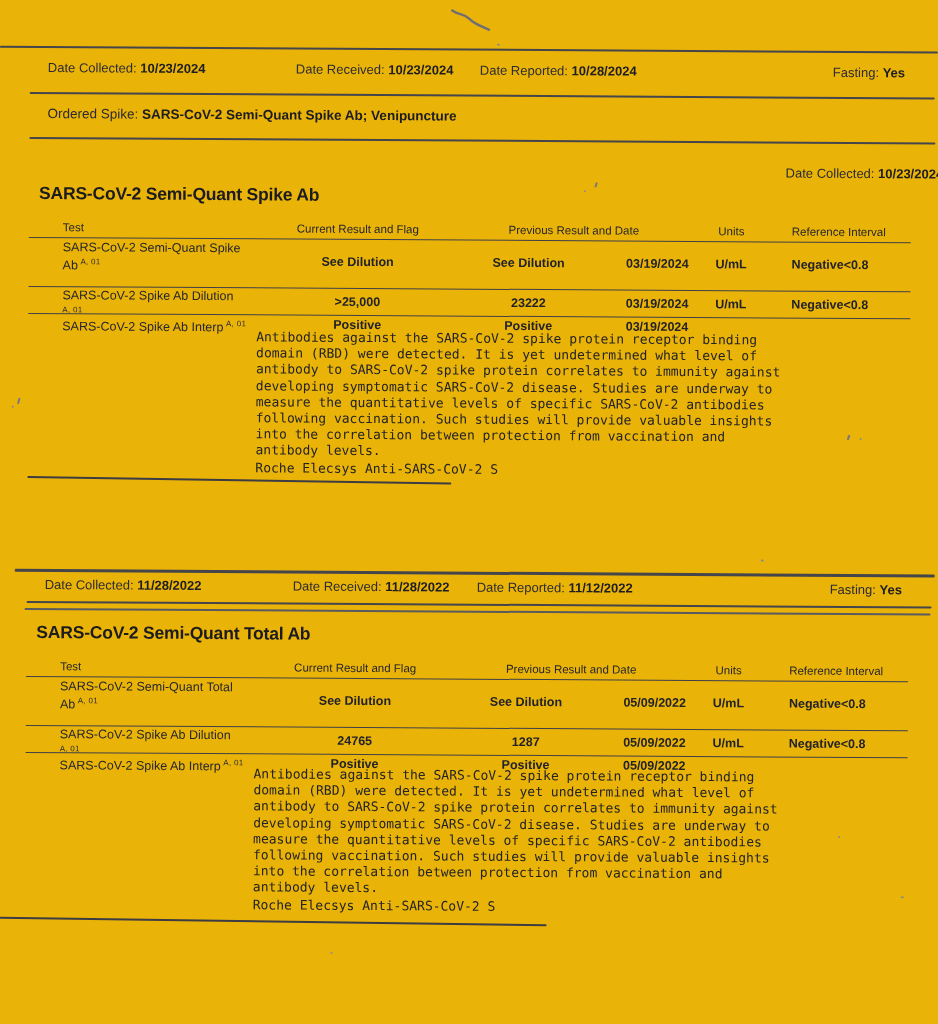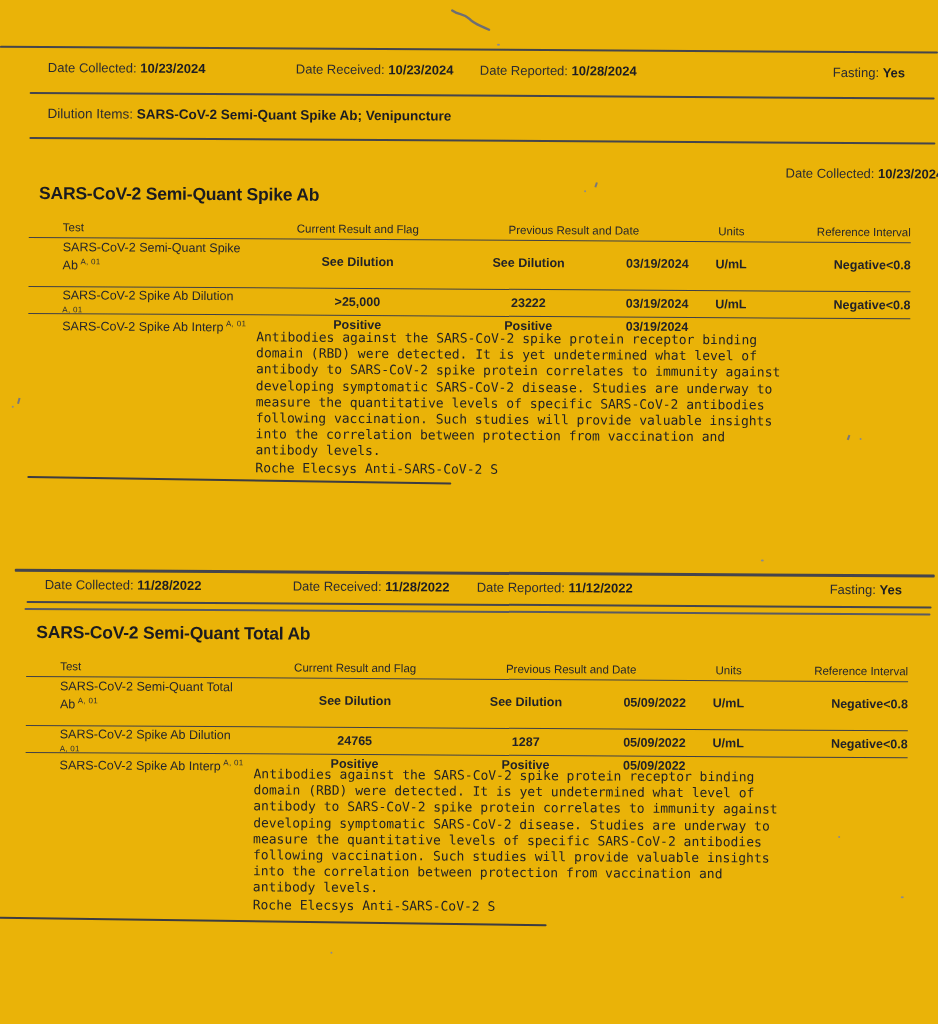--- a/index.html
+++ b/index.html
@@ -29,21 +29,21 @@
   .labtable{position:absolute;left:30px;width:882px;font-size:12.5px;}
   .trow{display:grid;grid-template-columns:250px 180px 140px 90px 85px 137px;}
   .thead{height:22px;font-size:11.5px;color:#26262c;border-bottom:1.7px solid #404047;align-items:end;}
   .thead .cell{padding-bottom:4px;}
   .cell{overflow:visible;white-space:nowrap;}
   .c-test{text-align:left;padding-left:34px;}
   .c-cur{text-align:center;padding-right:22px;}
   .c-prev{text-align:center;}
   .c-date{text-align:right;}
   .c-units{text-align:center;}
-  .c-ref{text-align:right;padding-left:18px;}
+  .c-ref{text-align:left;padding-left:18px;}
   .c-prevdate{grid-column:3/5;text-align:center;}
   .val{font-weight:700;color:#222228;}
   .testname{line-height:14.5px;color:#26262c;}
   sup.flag{font-size:8px;letter-spacing:0.3px;color:#2c2c32;}
   .row1{height:48px;border-bottom:1.7px solid #404047;}
   .row2{height:26px;border-bottom:1.7px solid #404047;}
   .row3{height:18px;}
   .row1 .c-test{padding-top:2px;}
   .row1 .vcell{padding-top:15px;}
   .row2 .c-test{padding-top:1px;}
@@ -99,21 +99,21 @@
           <b>10/28/2024</b>
         </span>
         <span class="dbitem db4">
           <span>Fasting:</span>
           <b>Yes</b>
         </span>
       </div>
       <div class="rule" style="top:92px;left:30px;width:905px;"></div>
 
       <div class="ordered" style="top:106px;">
-        <span>Dilution Items:</span>
+        <span>Ordered Spike:</span>
         <b>SARS-CoV-2 Semi-Quant Spike Ab; Venipuncture</b>
       </div>
       <div class="rule" style="top:137px;left:30px;width:906px;"></div>
 
       <div class="corner-date" style="top:161px;">
         <span>Date Collected:</span>
         <b>10/23/2024</b>
       </div>
 
       <h2 class="heading" style="top:183px;margin:0;">SARS-CoV-2 Semi-Quant Spike Ab</h2>

